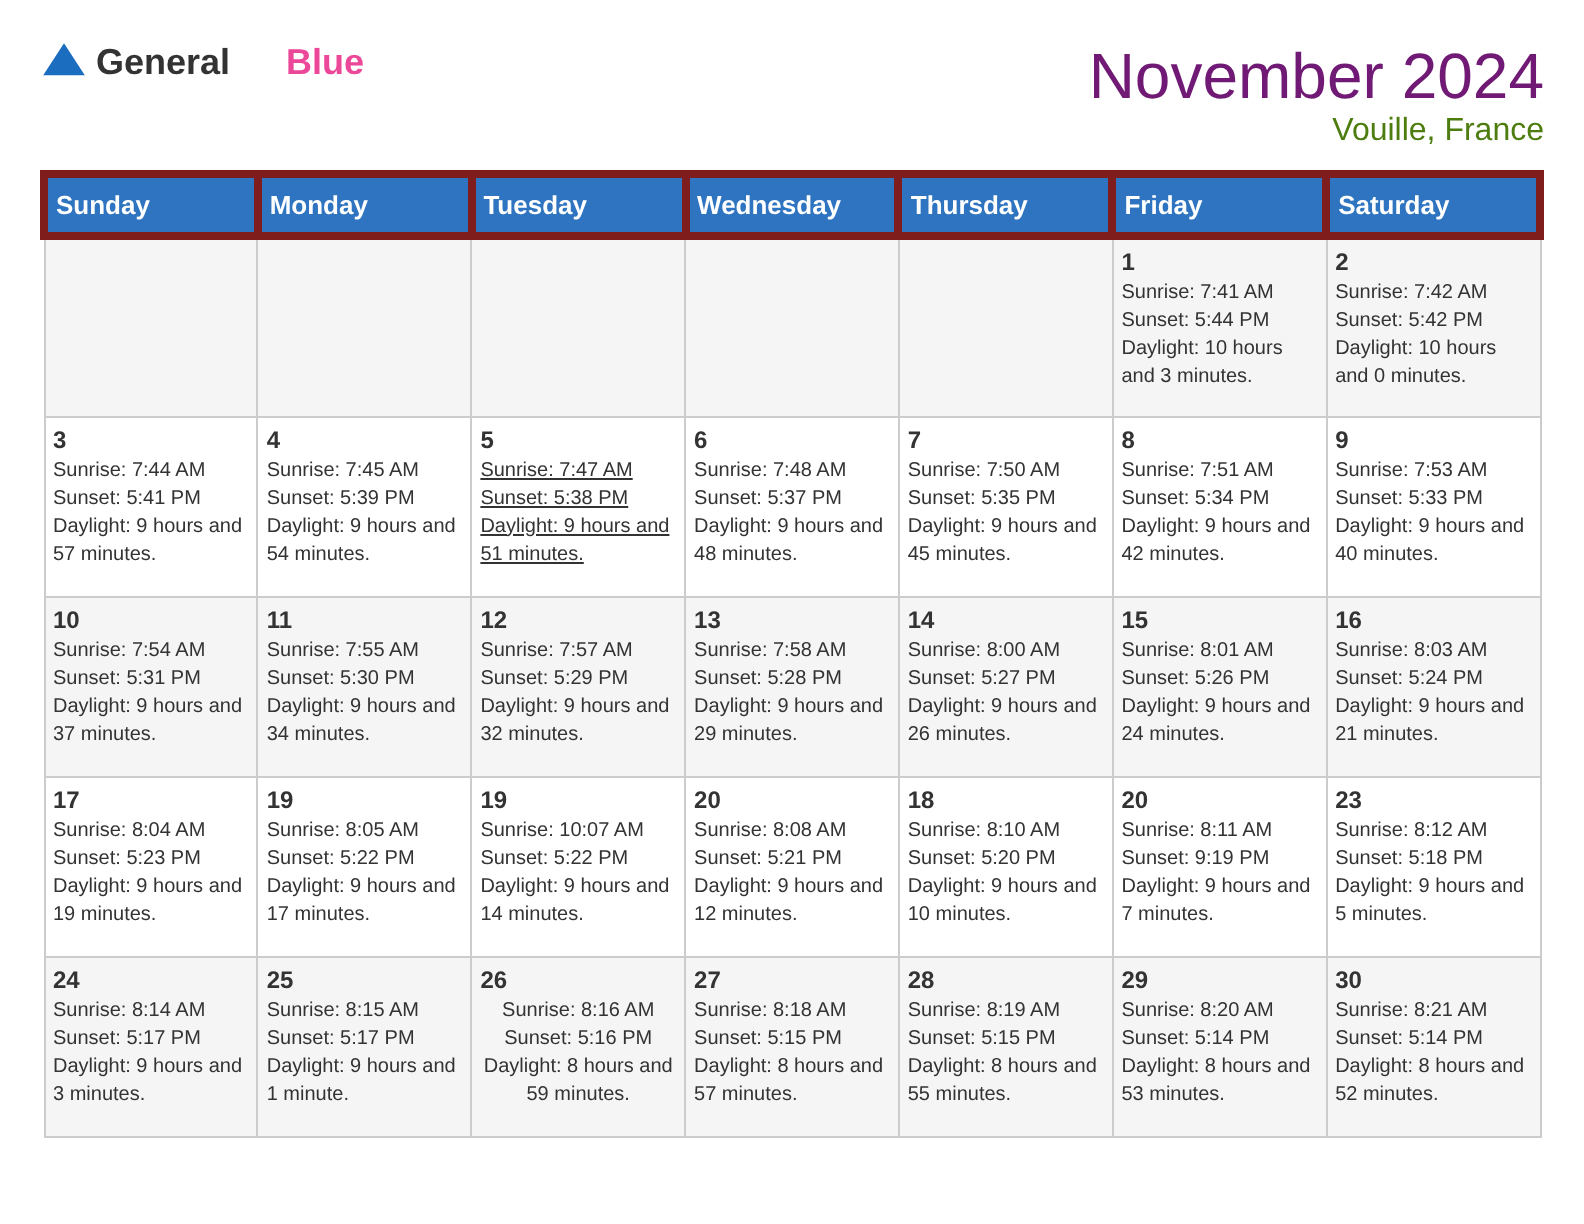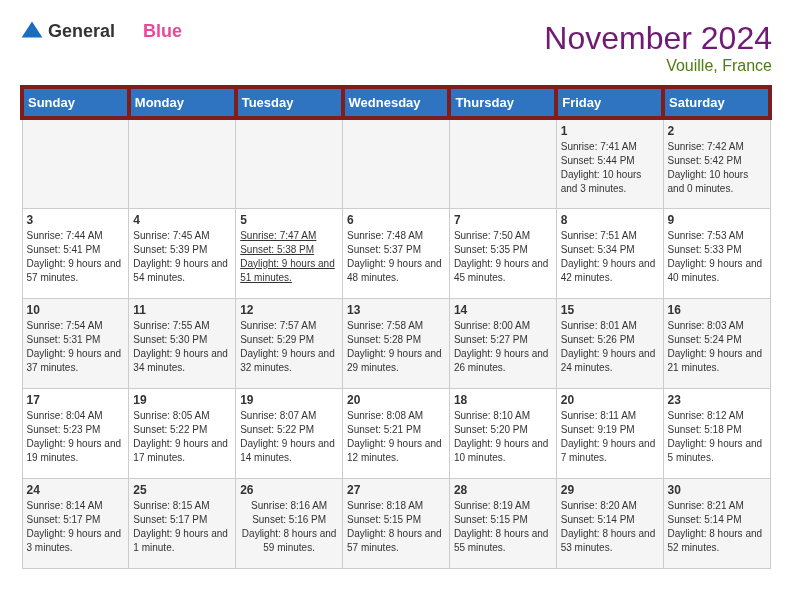--- a/index.html
+++ b/index.html
@@ -240,21 +240,21 @@
 Daylight: 9 hours and 19 minutes.</div>
         </td>
         <td>
           <span class="day-num">19</span>
           <div class="day-info" style="white-space: pre-line;">Sunrise: 8:05 AM
 Sunset: 5:22 PM
 Daylight: 9 hours and 17 minutes.</div>
         </td>
         <td>
           <span class="day-num">19</span>
-          <div class="day-info" style="white-space: pre-line;">Sunrise: 8:07 AM
+          <div class="day-info" style="white-space: pre-line;">Sunrise: 10:07 AM
 Sunset: 5:22 PM
 Daylight: 9 hours and 14 minutes.</div>
         </td>
         <td>
           <span class="day-num">20</span>
           <div class="day-info" style="white-space: pre-line;">Sunrise: 8:08 AM
 Sunset: 5:21 PM
 Daylight: 9 hours and 12 minutes.</div>
         </td>
         <td>

